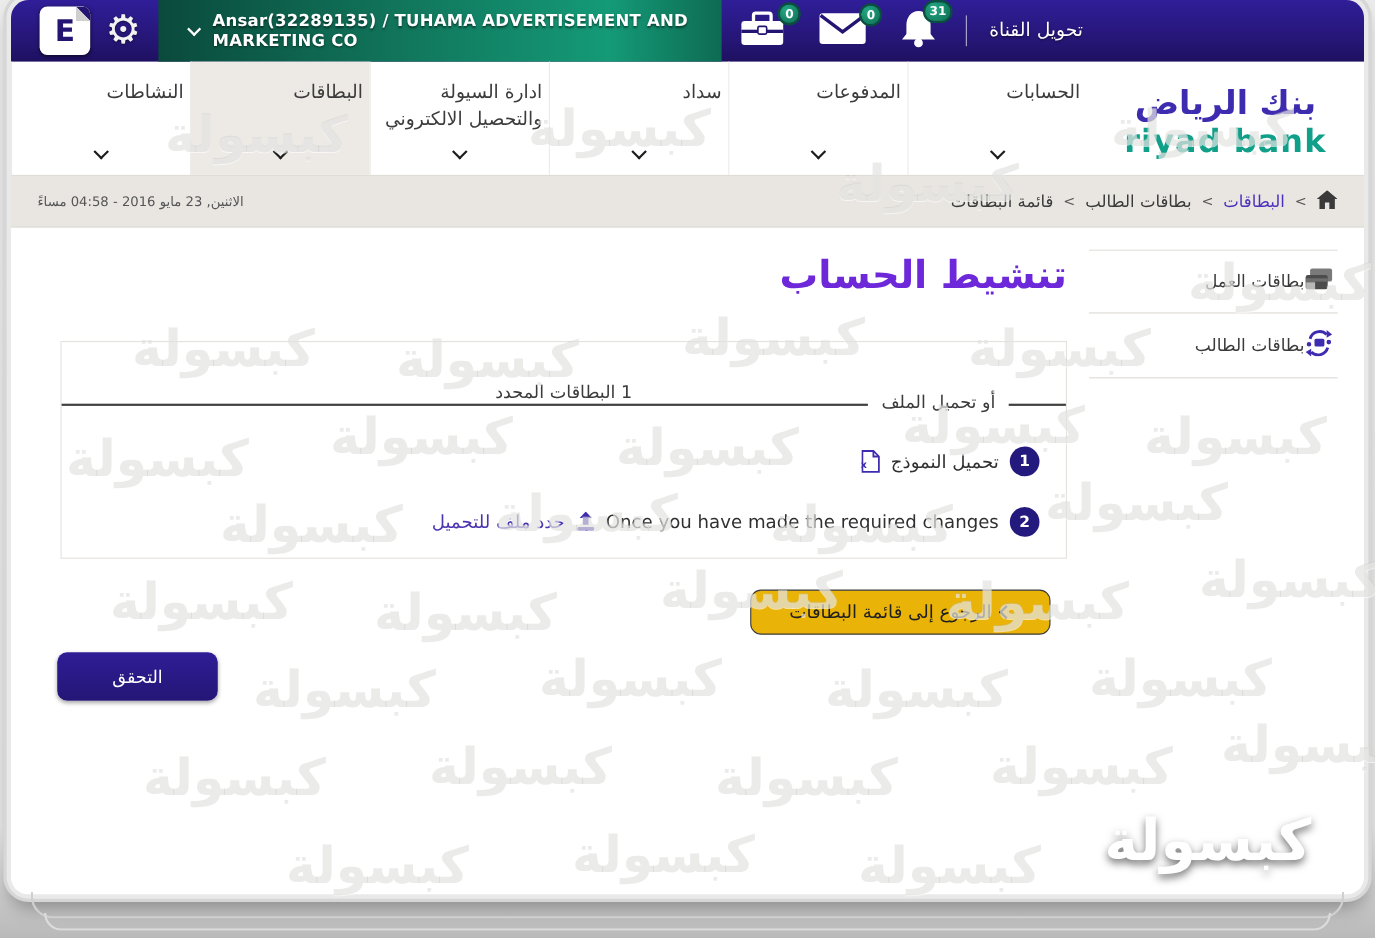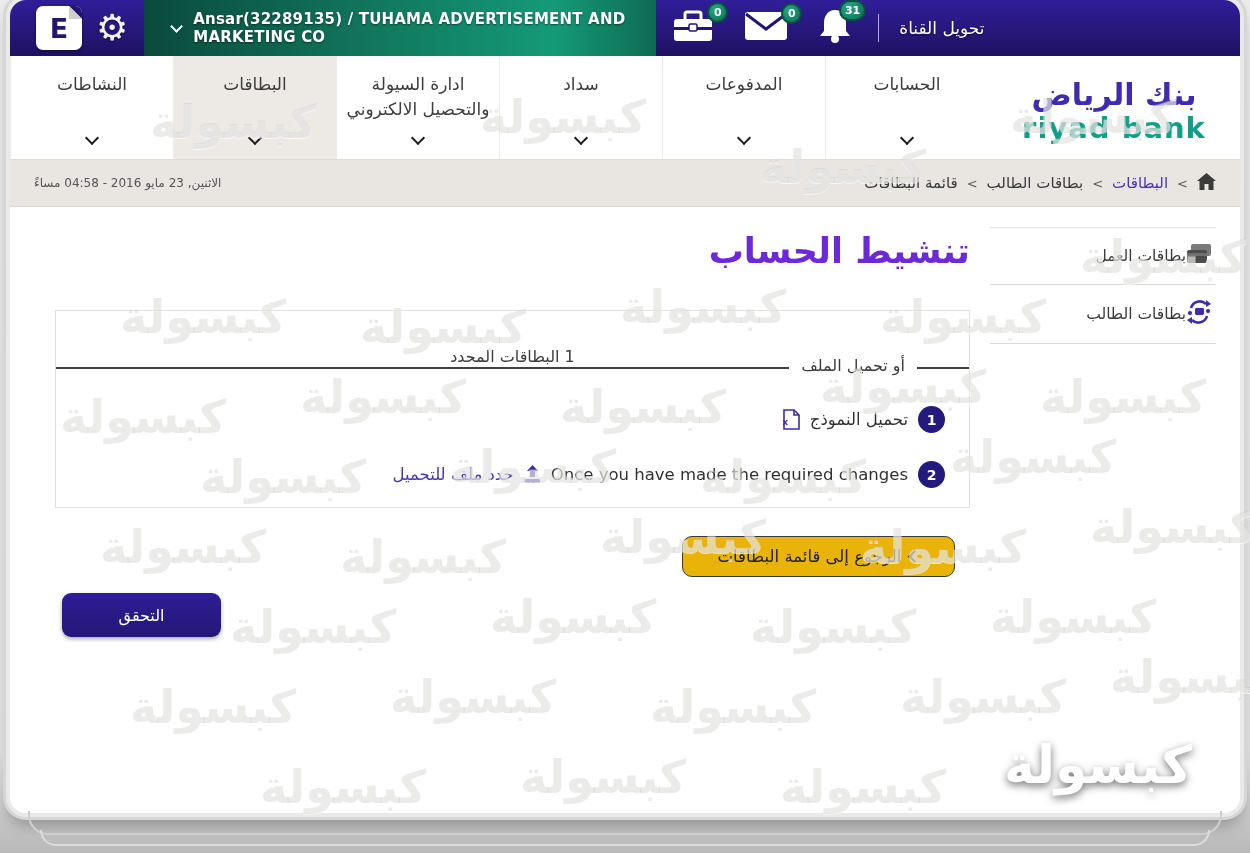--- a/index.html
+++ b/index.html
@@ -40,21 +40,21 @@
   .tsep { width:1px; height:28px; background:rgba(255,255,255,.65); margin:0 6px 0 26px; }
   .channel-label { color:#fff; font-size:17px; margin-right:14px; margin-left:14px; direction:rtl; cursor:pointer;
           text-shadow:0 1px 2px rgba(0,0,0,.5); }
 
   
   .nav { direction:rtl; display:flex; height:104px; background:#fff; border-bottom:1px solid #e0dcd6; }
   .brand { width:252px; display:flex; flex-direction:column; align-items:center; justify-content:center;
            padding-top:6px; cursor:pointer; }
   .brand-ar { font-size:30px; font-weight:bold; color:#3e2cb0; line-height:1.15;text-align:right; }
   .brand-en { font-size:29px; font-weight:bold; color:#10a08a; letter-spacing:1px; line-height:1.05; }
-  .tab { flex:1; position:relative; text-align:center; padding:16px 6px 0 6px; font-size:17px; color:#3c3c3c;
+  .tab { flex:1; position:relative; padding:16px 6px 0 6px; font-size:17px; color:#3c3c3c;
          border-left:1px solid #eeebe7; cursor:pointer; line-height:1.45; }
   .tab.active { background:#edeae6; }
   .tab .chev { position:absolute; bottom:16px; left:50%; width:10px; height:10px;
          border-right:2.5px solid #1c1c1c; border-bottom:2.5px solid #1c1c1c;
          transform:translateX(-50%) rotate(45deg); }
 
   
   .crumbbar { direction:rtl; height:47px; background:#e9e6e2; display:flex; align-items:center;
          justify-content:space-between; padding:0 24px; border-bottom:1px solid #dad6d0; }
   .crumbs { display:flex; align-items:center; gap:9px; font-size:15px; color:#3a3a3a; }
@@ -87,21 +87,21 @@
   .step-link { color:#4a33b0; cursor:pointer; }
   .step-en { direction:ltr; unicode-bidi:embed; }
   .icon-btn { cursor:pointer; display:inline-flex; align-items:center; }
 
   .back-btn { position:absolute; top:329px; right:285px; width:273px; height:41px; background:#eab308;
          border:1px solid #3a3a3a; border-radius:10px; display:flex; direction:rtl; align-items:center;
          justify-content:center; gap:9px; font-size:16.5px; color:#1f1f1f; cursor:pointer;
          font-family:"DejaVu Sans", sans-serif; }
   .chev-left-dark { width:9px; height:9px; border-left:2.5px solid #1f1f1f; border-bottom:2.5px solid #1f1f1f;
          transform:rotate(45deg); flex:0 0 auto; }
-  .verify-btn { position:absolute; top:386px; left:52px; width:159px; height:44px;
+  .verify-btn { position:absolute; top:386px; left:42px; width:146px; height:44px;
          background:linear-gradient(180deg,#2e1d96,#241676); border:none; border-radius:9px; color:#fff;
          font-size:16px; cursor:pointer; box-shadow:0 2px 4px rgba(0,0,0,.35);
          font-family:"DejaVu Sans", sans-serif; }
 
   
   .wm { position:absolute; z-index:50; pointer-events:none; font-weight:bold; font-size:46px;
         color:rgba(190,188,185,.30); text-shadow:0 1px 0 rgba(255,255,255,.6); direction:rtl; }
   .wm-big { position:absolute; z-index:60; right:58px; bottom:58px; pointer-events:none; direction:rtl;
         font-size:52px; font-weight:bold; color:#fff; text-shadow:0 3px 8px rgba(0,0,0,.55); }
 </style>

